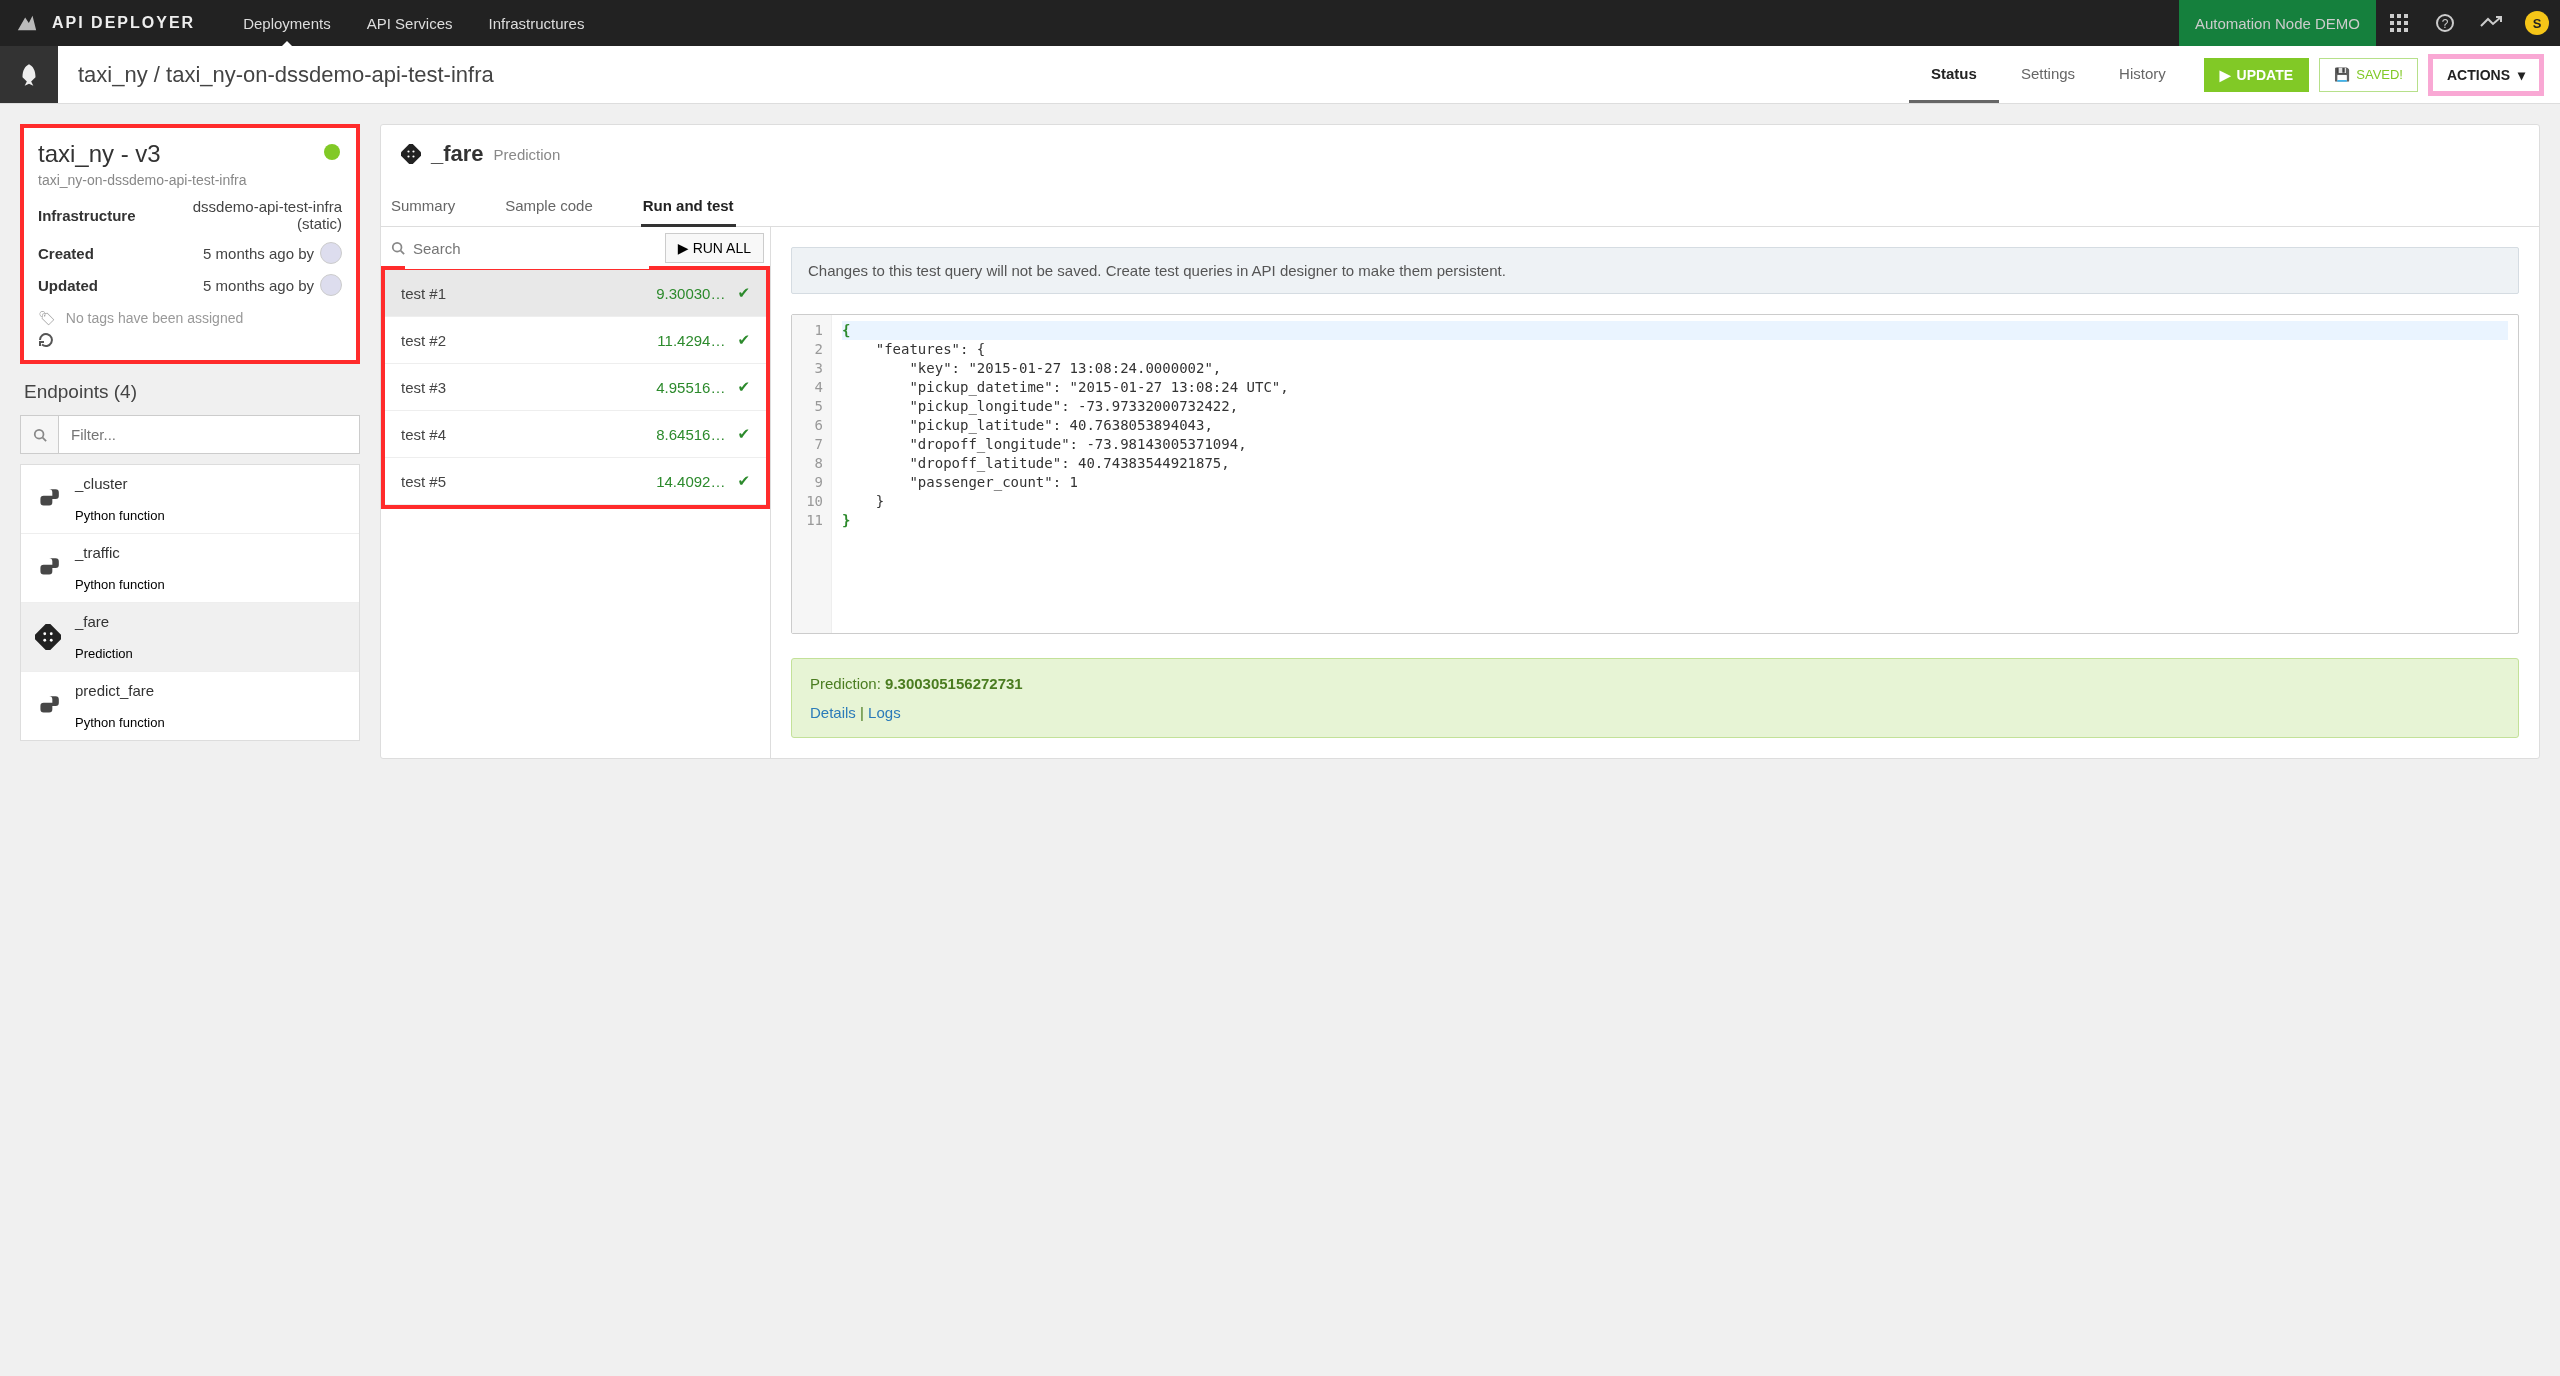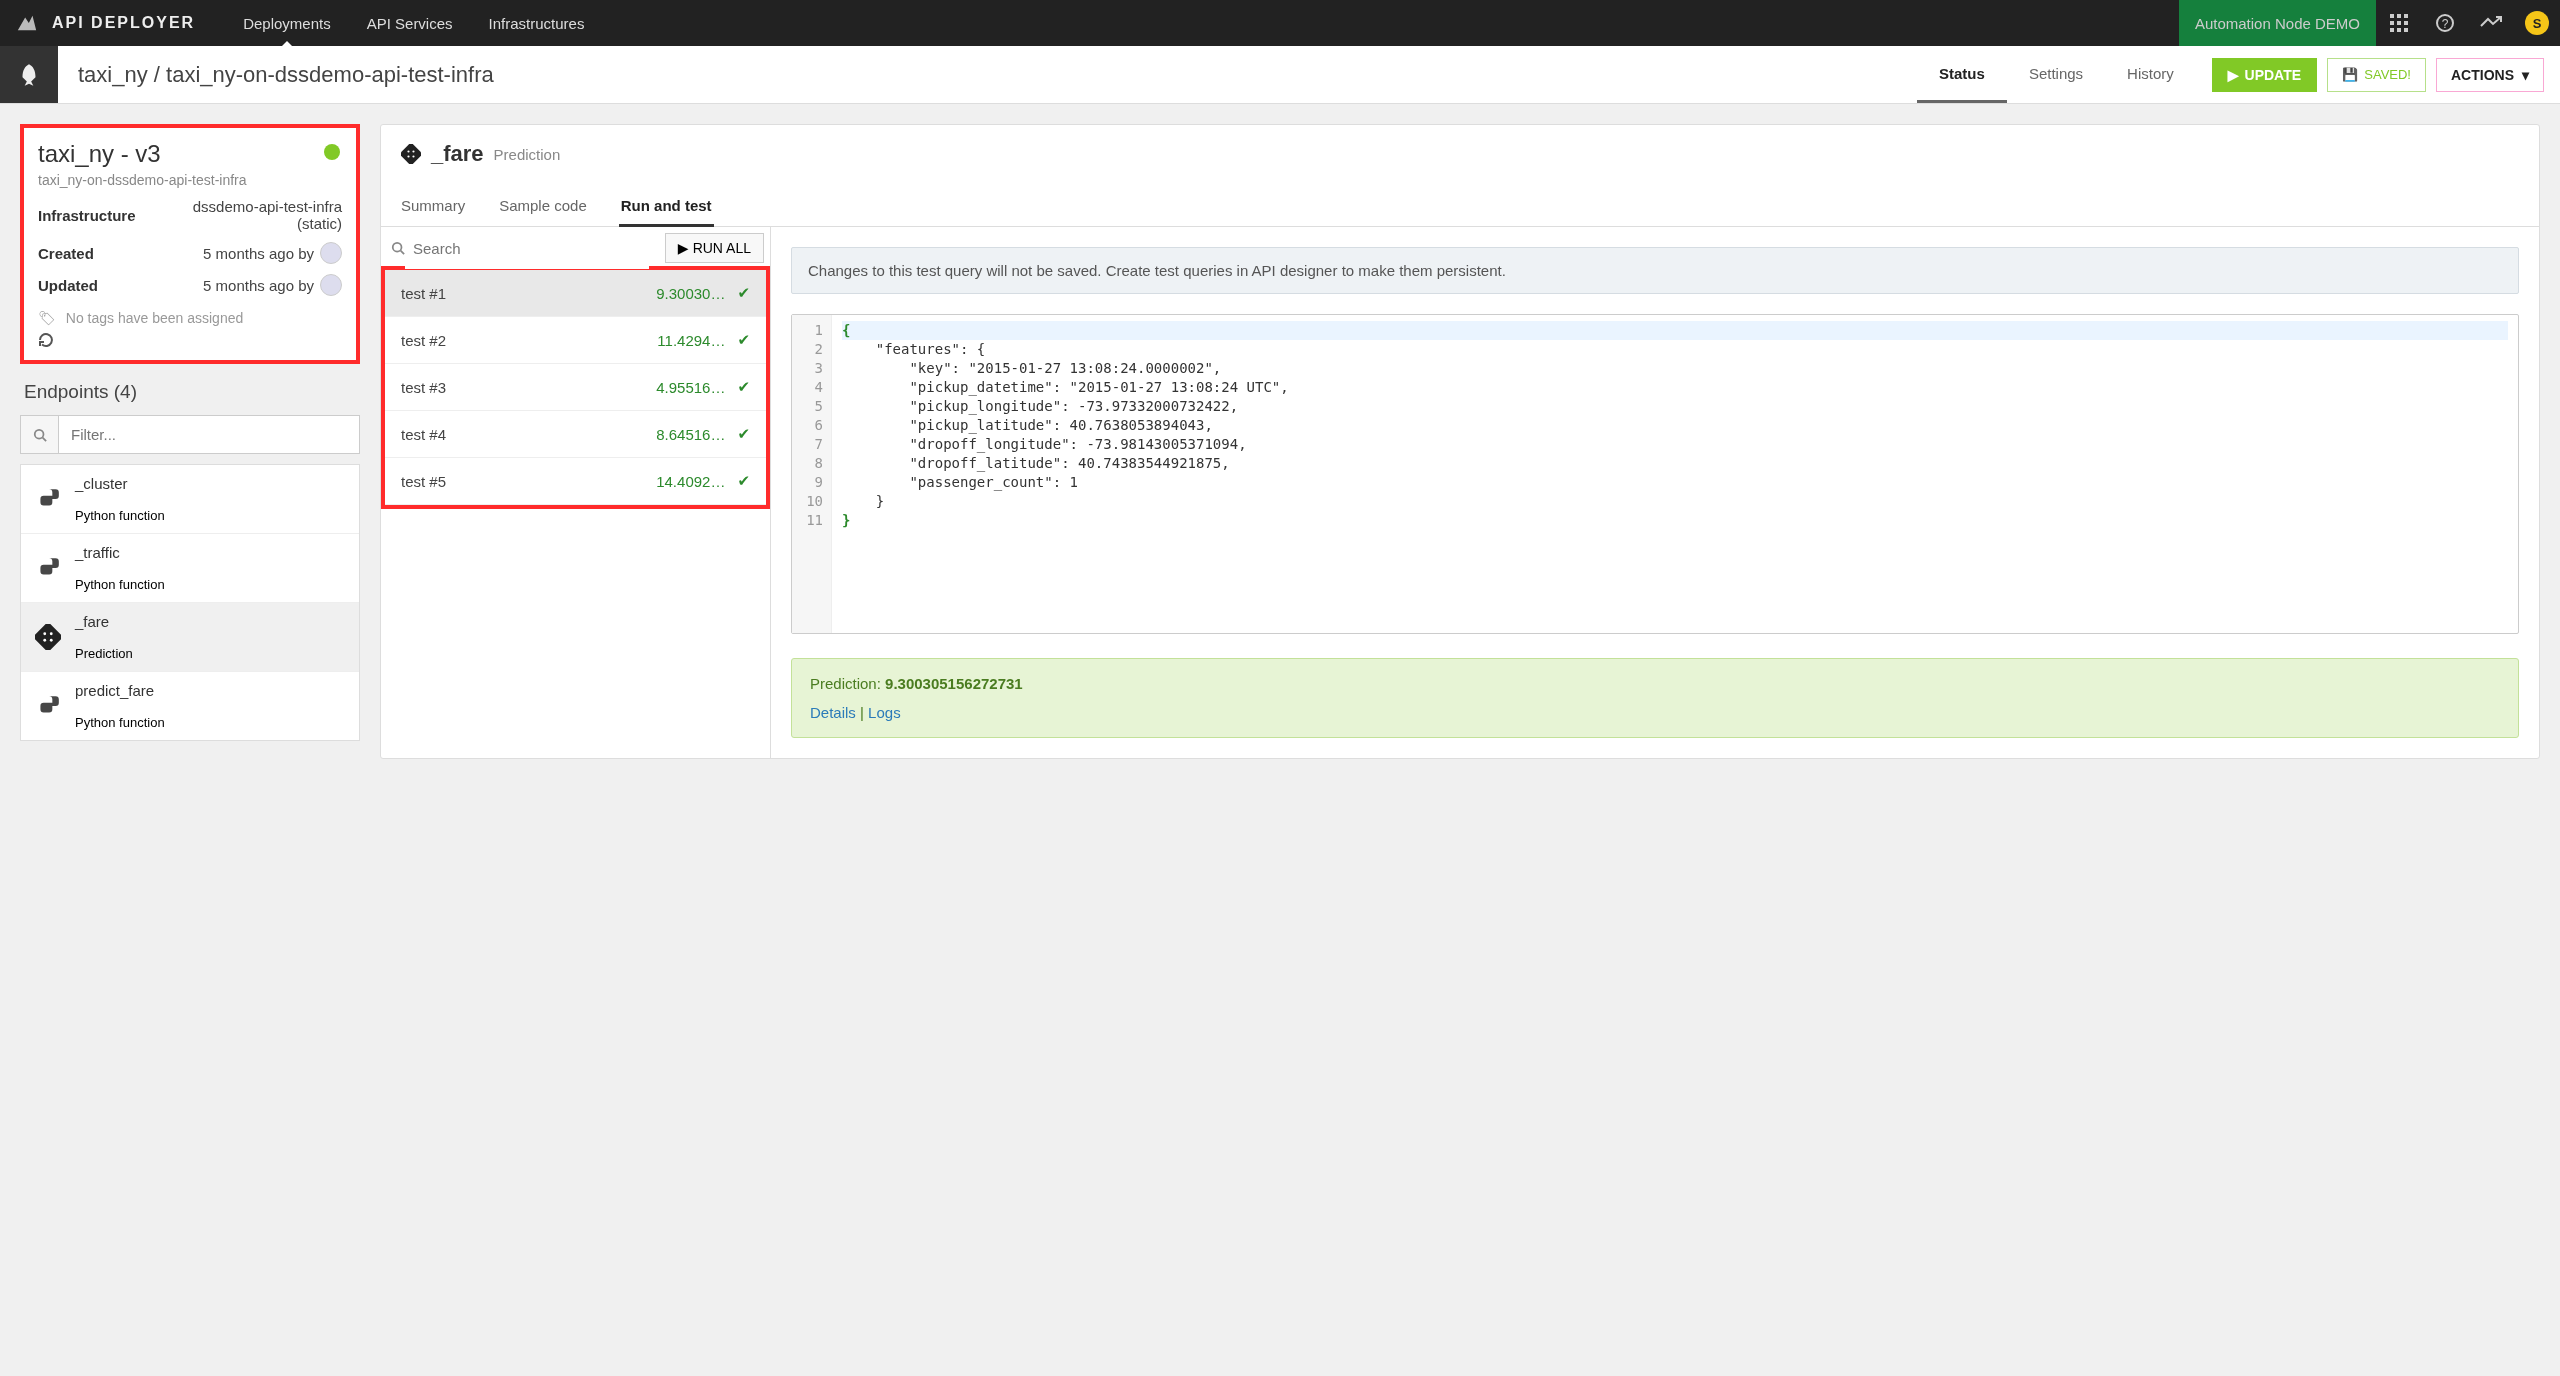--- a/index.html
+++ b/index.html
@@ -19,21 +19,21 @@
 
 .subnav { height: 58px; background: #fff; display: flex; align-items: stretch; border-bottom: 1px solid #ddd; }
 .subnav .rocketbox { width: 58px; background: #333; display: flex; align-items: center; justify-content: center; }
 .subnav .breadcrumb { flex: 1; display: flex; align-items: center; padding-left: 20px; font-size: 22px; color: #444; }
 .subnav .tabs { display: flex; align-items: stretch; }
 .subnav .tab { padding: 0 22px; display: flex; align-items: center; color: #666; cursor: pointer; border-bottom: 3px solid transparent; }
 .subnav .tab.active { color: #222; font-weight: 600; border-bottom-color: #666; }
 .subnav .rightbtns { display: flex; align-items: center; gap: 10px; padding: 0 16px; }
 .btn-update { background: #81c926; color: #fff; border: none; height: 34px; padding: 0 16px; font-weight: 600; display: flex; align-items: center; gap: 6px; cursor: pointer; font-size: 14px; }
 .btn-saved { background: #fff; color: #81c926; border: 1px solid #b6e08a; height: 34px; padding: 0 14px; font-size: 13px; display: flex; align-items: center; gap: 6px; cursor: default; }
-.btn-actions { background: #fff; color: #222; border: 1px solid #f9a8d4; height: 34px; padding: 16px 14px; font-weight: 600; display: flex; align-items: center; gap: 8px; cursor: pointer; font-size: 14px; }
+.btn-actions { background: #fff; color: #222; border: 5px solid #f9a8d4; height: 34px; padding: 16px 14px; font-weight: 600; display: flex; align-items: center; gap: 8px; cursor: pointer; font-size: 14px; }
 
 
 .main { display: flex; padding: 20px; gap: 20px; align-items: flex-start; }
 
 
 .leftcol { width: 340px; display: flex; flex-direction: column; gap: 15px; }
 .infocard { background: #fff; border: 4px solid #ff2b2b; padding: 12px 14px; position: relative; }
 .infocard h1 { font-size: 24px; font-weight: 400; color: #333; }
 .statusdot { position: absolute; top: 16px; right: 16px; width: 16px; height: 16px; border-radius: 50%; background: #81c926; }
 .infocard .subtitle { color: #888; font-size: 14px; margin-top: 4px; }
@@ -55,21 +55,21 @@
 .endpoint-item .eicon { width: 30px; height: 30px; margin-right: 12px; display: flex; align-items: center; justify-content: center; }
 .endpoint-item .ename { font-size: 15px; color: #333; }
 .endpoint-item .etype { font-size: 13px; color: #000000; margin-top: 16px; }
 
 
 .rightpanel { flex: 1; background: #fff; border: 1px solid #ddd; border-radius: 3px; }
 .rphead { padding: 16px 20px 0 20px; }
 .rptitle { display: flex; align-items: center; gap: 10px; }
 .rptitle .ename-big { font-size: 22px; font-weight: 700; color: #333; }
 .rptitle .etype-big { color: #888; font-size: 15px; }
-.rptabs { display: flex; gap: 30px; margin-top: 20px; border-bottom: 1px solid #ddd; padding-left: 18px; }
+.rptabs { display: flex; gap: 46px; margin-top: 20px; border-bottom: 1px solid #ddd; padding-left: 8px; }
 .rptab { padding: 10px 2px; color: #666; cursor: pointer; border-bottom: 3px solid transparent; margin-bottom: -1px; }
 .rptab.active { color: #222; font-weight: 700; border-bottom-color: #333; }
 
 .rpbody { display: flex; }
 .testlist { width: 390px; border-right: 1px solid #ddd; position: relative; }
 .testlist-head { display: flex; border-bottom: 1px solid #ddd; }
 .testlist-head .search { flex: 1; display: flex; align-items: center; padding: 0 10px; }
 .testlist-head .search input { border: none; outline: none; padding: 12px 8px; font-size: 15px; flex: 1; }
 .runall { border: 1px solid #ccc; background: #f8f8f8; padding: 6px 12px; margin: 6px; font-size: 14px; cursor: pointer; display: flex; align-items: center; gap: 4px; }
 .testrow { display: flex; align-items: center; padding: 14px 16px; border-bottom: 1px solid #eee; cursor: pointer; }

